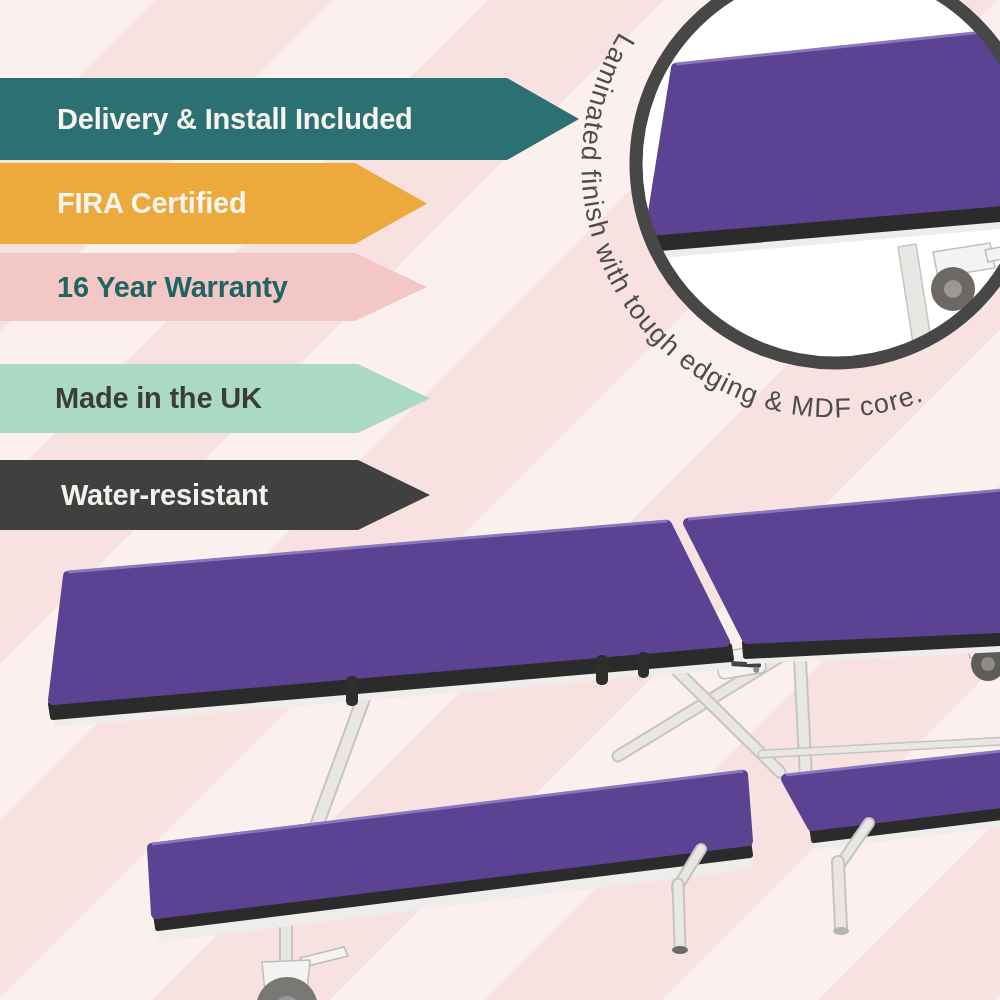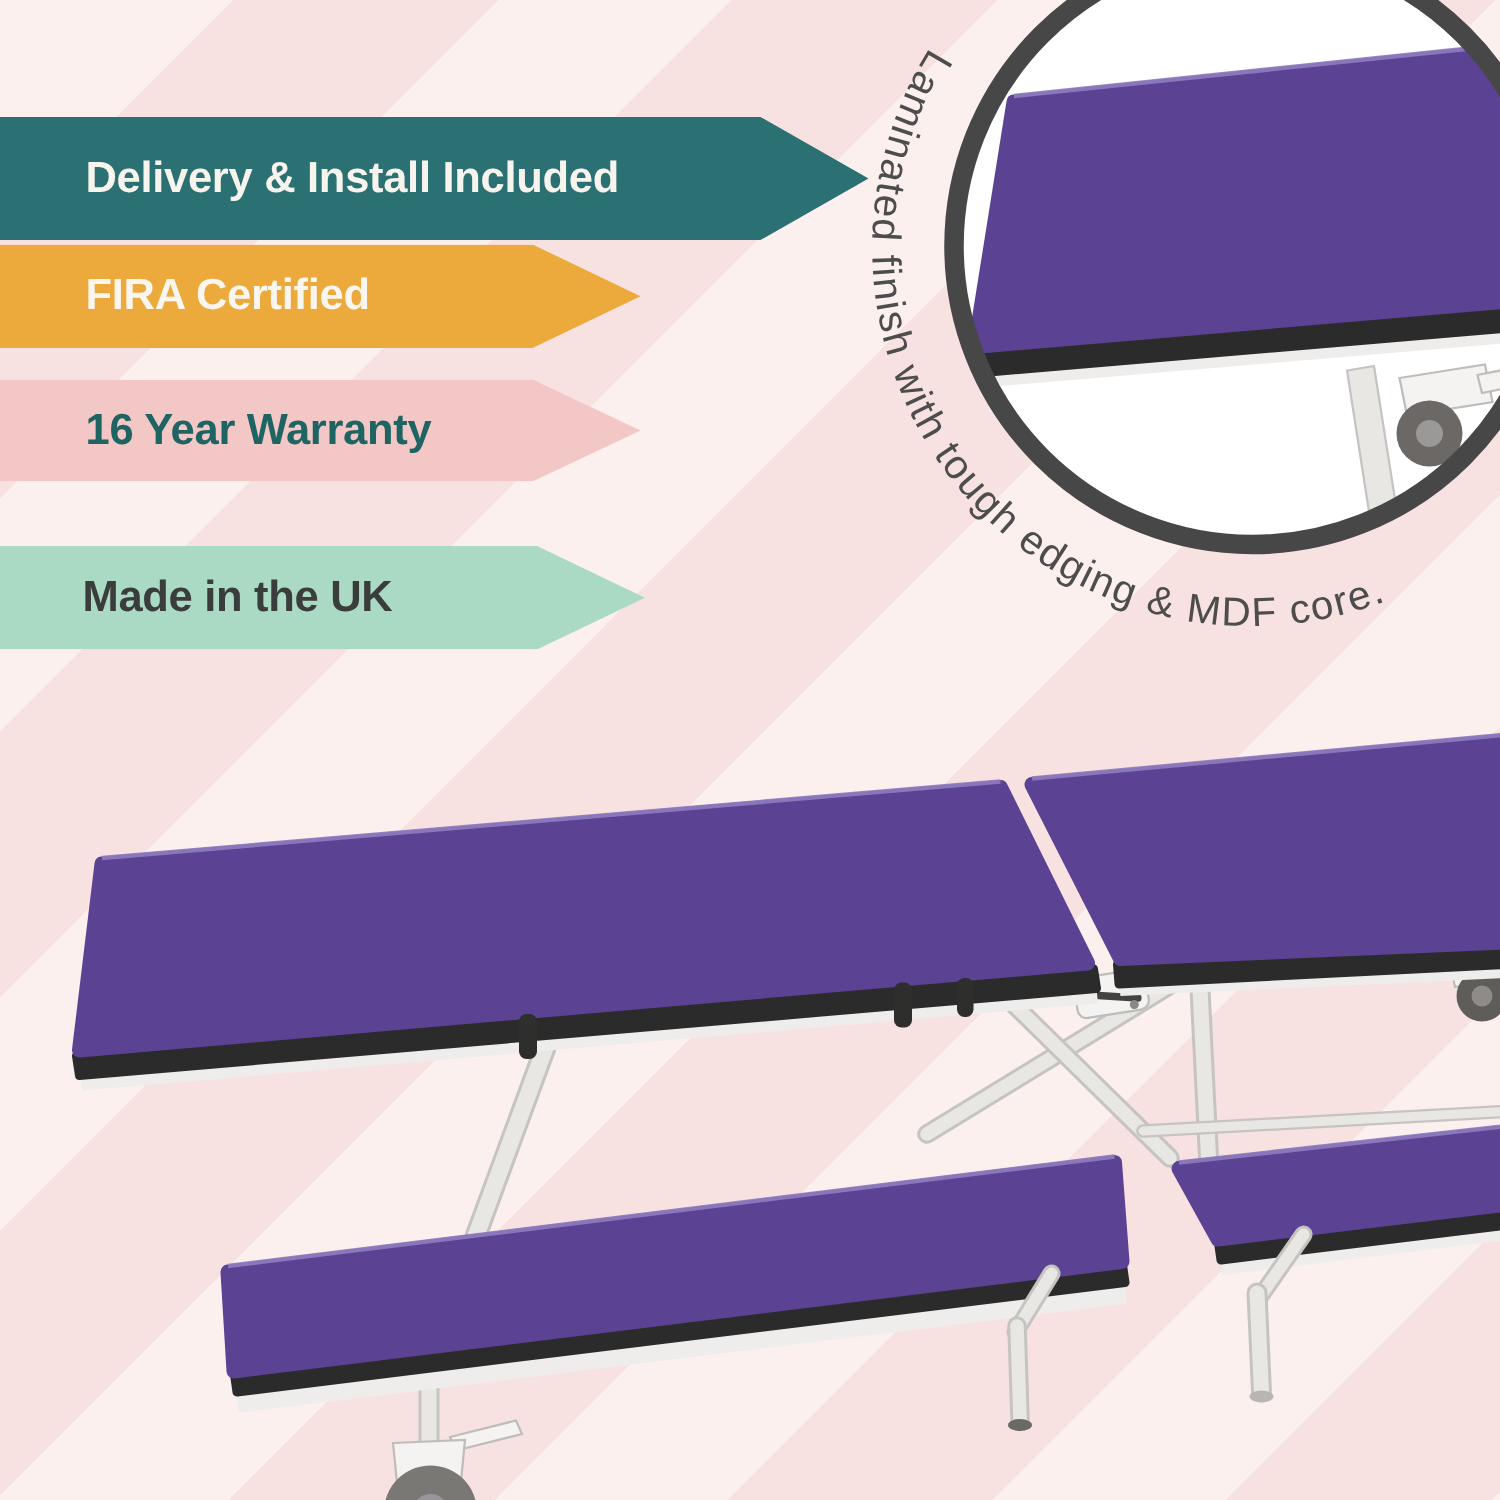--- a/index.html
+++ b/index.html
@@ -13,21 +13,21 @@
   .product-svg{position:absolute;left:0;top:0;width:1000px;height:1000px;display:block;}
 
   
   .banner{
     position:absolute;left:0;display:flex;align-items:center;
     font-weight:700;font-size:29px;letter-spacing:-0.2px;
     padding-left:57px;box-sizing:border-box;
     clip-path:polygon(0 0, calc(100% - 72px) 0, 100% 50%, calc(100% - 72px) 100%, 0 100%);
   }
   .banner-1{top:78px;width:579px;height:82px;}
-  .banner-2{top:163px;width:427px;height:69px;}
+  .banner-2{top:163px;width:427px;height:81px;}
   .banner-3{top:253px;width:427px;height:68px;}
   .banner-4{top:364px;width:430px;height:69px;padding-left:55px;}
   .banner-5{top:460px;width:430px;height:70px;padding-left:61px;}
 
   
   .fill-purple{fill:var(--purple,#5C4293);stroke:var(--purple,#5C4293);stroke-width:10;stroke-linejoin:round;}
   .fill-edge{fill:var(--edge,#2B2B2B);stroke:var(--edge,#2B2B2B);stroke-width:6;stroke-linejoin:round;}
   .fill-side{fill:var(--side,#EFEDEB);}
   .hi-line{stroke:var(--purple-hi,#8F7CC0);stroke-width:3;fill:none;opacity:.9;}
   .edge-line{stroke:var(--edge,#2B2B2B);stroke-width:5;fill:none;}
@@ -172,14 +172,17 @@
   </div>
   <div class="banner banner-2" style="background-color: rgb(236, 169, 60); color: rgb(249, 245, 239);">
     <span>FIRA Certified</span>
   </div>
   <div class="banner banner-3" style="background-color: rgb(242, 199, 198); color: rgb(30, 100, 98);">
     <span>16 Year Warranty</span>
   </div>
   <div class="banner banner-4" style="background-color: rgb(170, 218, 195); color: rgb(59, 61, 60);">
     <span>Made in the UK</span>
   </div>
+  <div class="banner banner-5" style="background-color: rgb(65, 64, 64); color: rgb(245, 241, 235);">
+    <span>Water-resistant</span>
+  </div>
 
 </div>
 
 </body></html>

